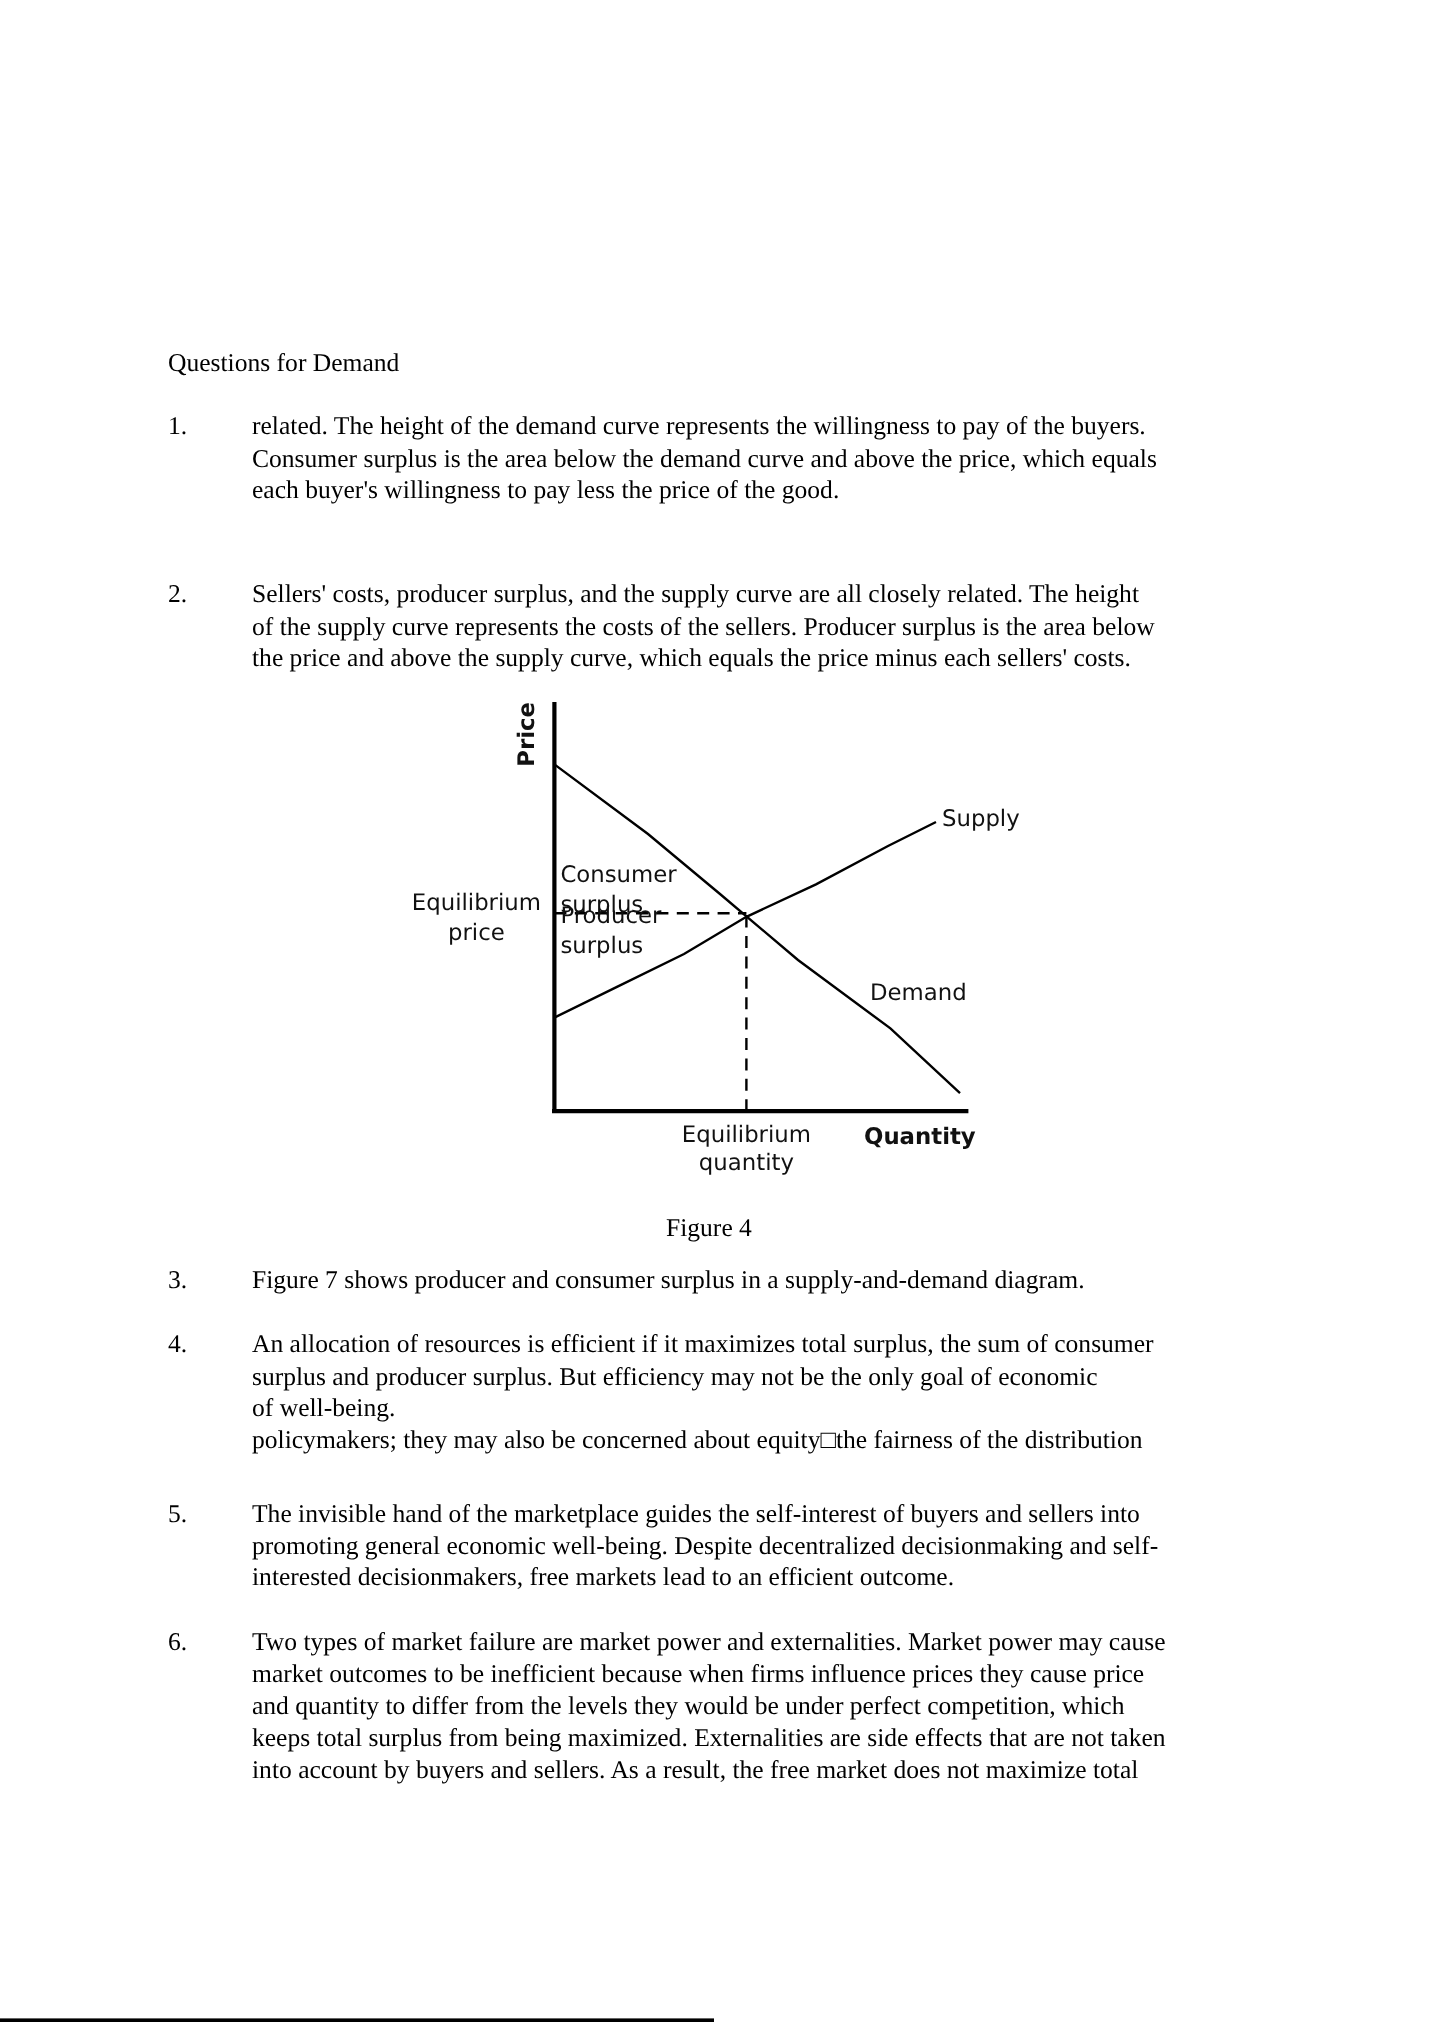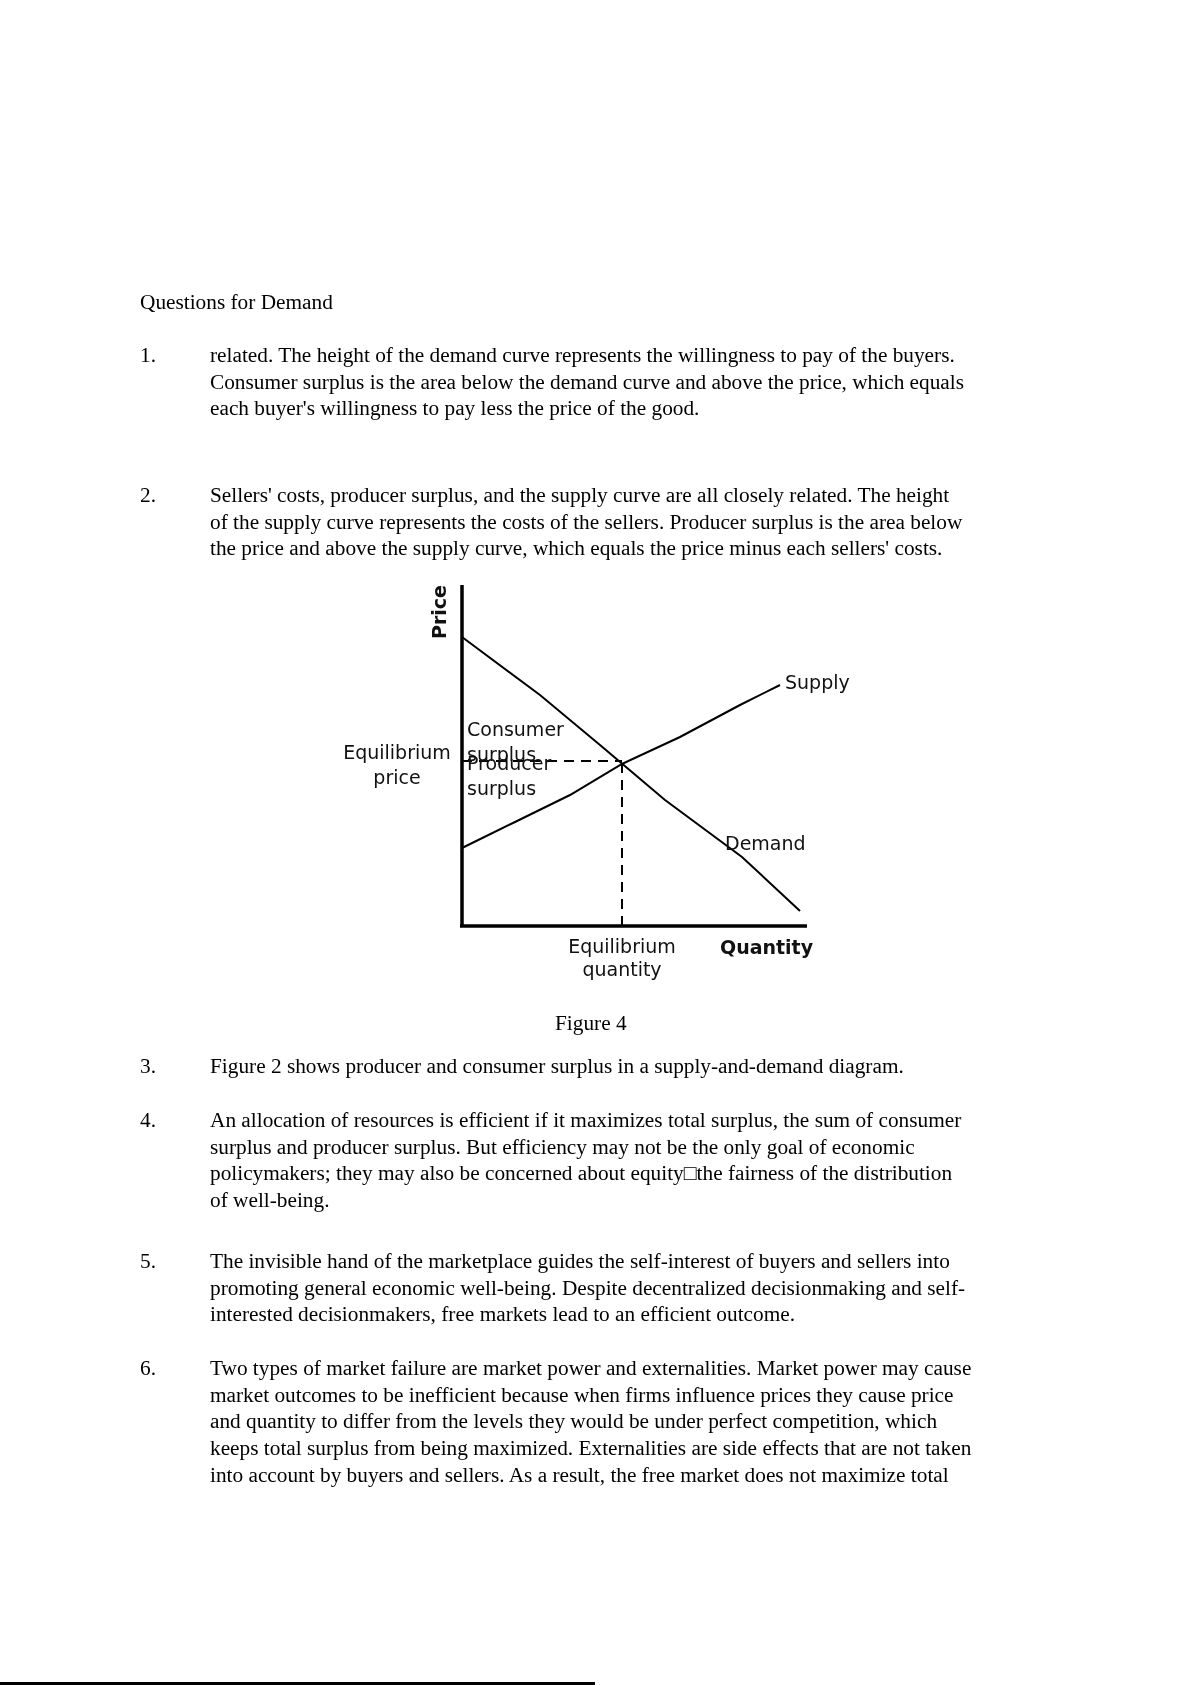--- a/index.html
+++ b/index.html
@@ -47,21 +47,21 @@
 
     <polyline points="162,62 240,120 300,170 365,225 442,282 500,336" fill="none" stroke="#000" stroke-width="2"></polyline>
 
     <polyline points="162,273 215,247 270,220 322,189 380,162 440,130 480,110" fill="none" stroke="#000" stroke-width="2"></polyline>
 
     <line x1="162" y1="186" x2="322" y2="186" stroke="#000" stroke-width="2" stroke-dasharray="10,7"></line>
     <line x1="322" y1="188" x2="322" y2="350" stroke="#000" stroke-width="2" stroke-dasharray="10,7"></line>
   </svg>
   <div class="flabel bold" style="left:112px; top:25px; transform: rotate(-90deg); transform-origin: center;">Price</div>
   <div class="flabel" style="left:485px; top:95px;">Supply</div>
-  <div class="flabel" style="left:425px; top:256px;">Demand</div>
+  <div class="flabel" style="left:425px; top:240px;">Demand</div>
   <div class="flabel" style="left:167px; top:142px; line-height:25px;">
     <div>Consumer</div>
     <div>surplus</div>
   </div>
   <div class="flabel" style="left:167px; top:176px; line-height:25px;">
     <div>Producer</div>
     <div>surplus</div>
   </div>
   <div class="flabel" style="left:42px; top:165px; text-align:center; width:110px; line-height:25px;">
     <div>Equilibrium</div>
@@ -72,31 +72,31 @@
     <div>quantity</div>
   </div>
   <div class="flabel bold" style="left:420px; top:360px;">Quantity</div>
 </div>
 
 <div class="caption">Figure 4</div>
 
 <div class="item" style="top:1053px;">
   <span class="num">3.</span>
   <div class="text">
-    <div>Figure 2 shows producer and consumer surplus in a supply-and-demand diagram.</div>
+    <div>Figure 7 shows producer and consumer surplus in a supply-and-demand diagram.</div>
   </div>
 </div>
 
 <div class="item" style="top:1107px;">
   <span class="num">4.</span>
   <div class="text">
     <div>An allocation of resources is efficient if it maximizes total surplus, the sum of consumer</div>
     <div>surplus and producer surplus.  But efficiency may not be the only goal of economic</div>
+    <div>of well-being.</div>
     <div>policymakers; they may also be concerned about equity□the fairness of the distribution</div>
-    <div>of well-being.</div>
   </div>
 </div>
 
 <div class="item" style="top:1248px;">
   <span class="num">5.</span>
   <div class="text">
     <div>The invisible hand of the marketplace guides the self-interest of buyers and sellers into</div>
     <div>promoting general economic well-being.  Despite decentralized decisionmaking and self-</div>
     <div>interested decisionmakers, free markets lead to an efficient outcome.</div>
   </div>

